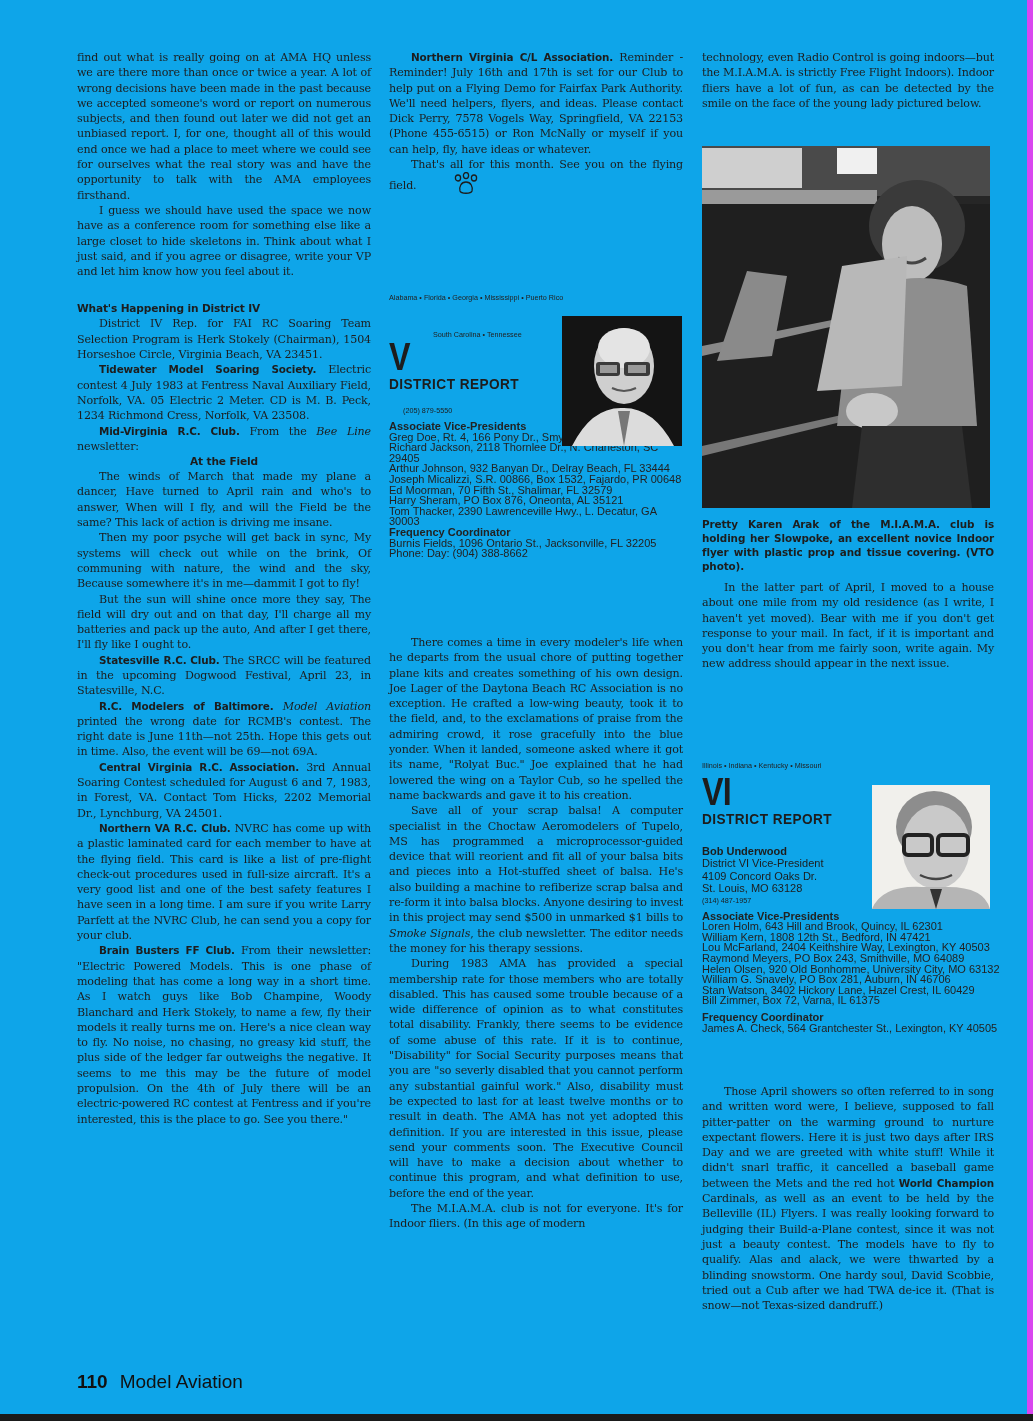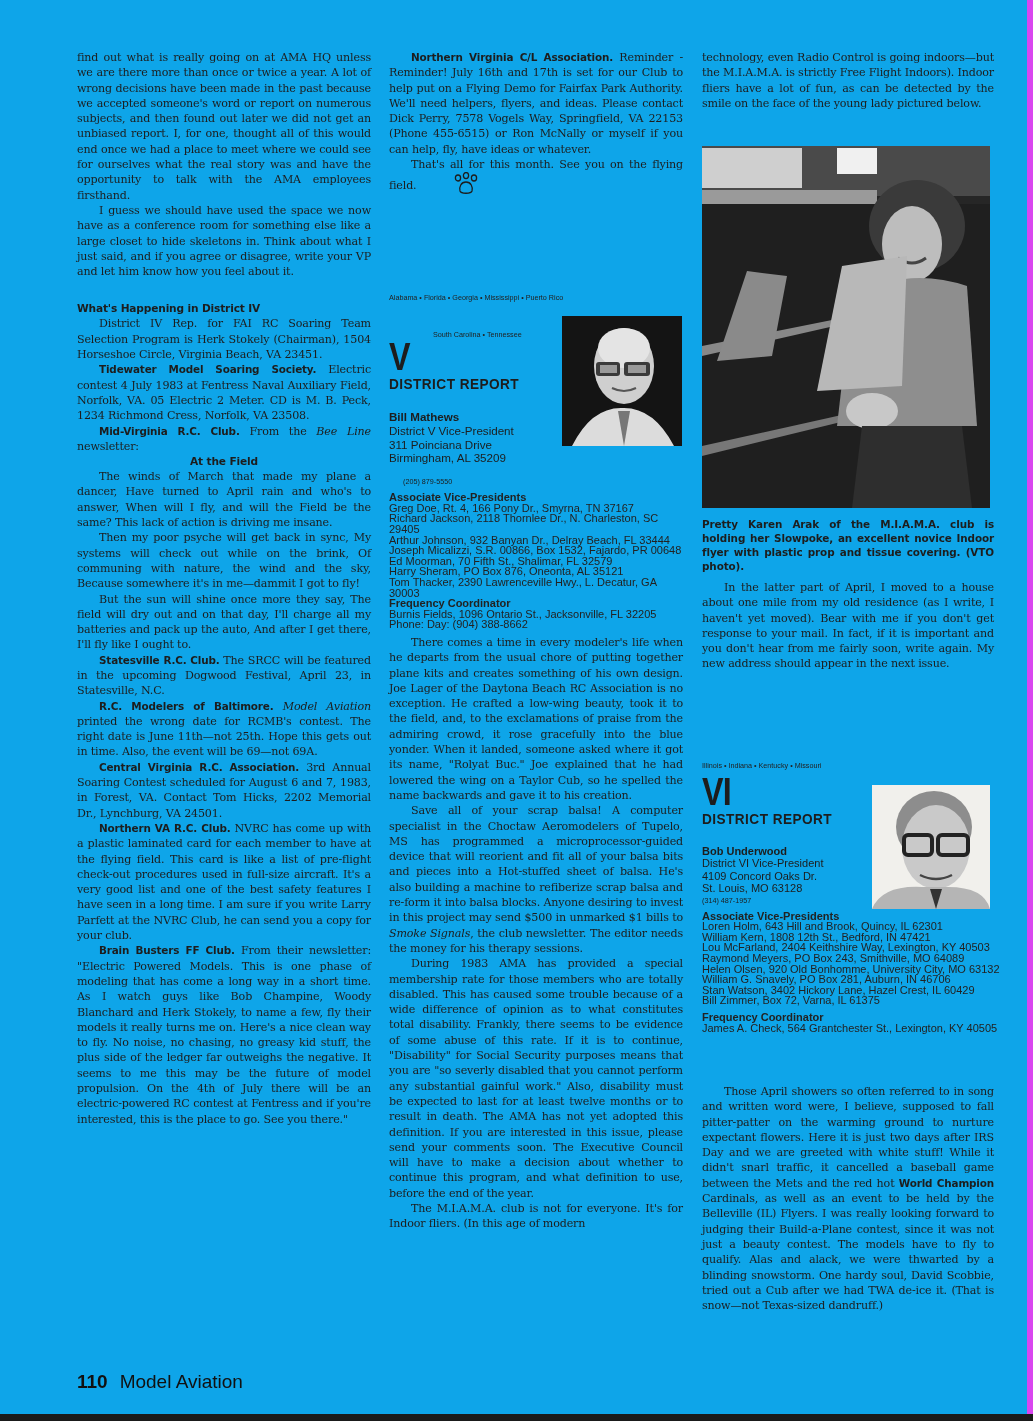--- a/index.html
+++ b/index.html
@@ -109,26 +109,20 @@
     </span></p>
   </div>
 
   <div class="district" style="left:389px; top:292px; width:300px;">
     <div class="states">
       <div>Alabama • Florida • Georgia • Mississippi • Puerto Rico</div>
       <div class="line2">South Carolina • Tennessee</div>
     </div>
     <div class="dnum">V</div>
     <div class="dtitle">DISTRICT REPORT</div>
-    <div class="vp-block" style="margin-top:16px;">
-      <div class="vp-name">Bill Mathews</div>
-      <div>District V Vice-President</div>
-      <div>311 Poinciana Drive</div>
-      <div>Birmingham, AL 35209</div>
-    </div>
     <div class="phone" style="margin-top:12px;padding-left:14px;">(205) 879-5550</div>
     <div class="small-list">
       <div class="lh">Associate Vice-Presidents</div>
       <div>Greg Doe, Rt. 4, 166 Pony Dr., Smyrna, TN 37167</div>
       <div>Richard Jackson, 2118 Thornlee Dr., N. Charleston, SC 29405</div>
       <div>Arthur Johnson, 932 Banyan Dr., Delray Beach, FL 33444</div>
       <div>Joseph Micalizzi, S.R. 00866, Box 1532, Fajardo, PR 00648</div>
       <div>Ed Moorman, 70 Fifth St., Shalimar, FL 32579</div>
       <div>Harry Sheram, PO Box 876, Oneonta, AL 35121</div>
       <div>Tom Thacker, 2390 Lawrenceville Hwy., L. Decatur, GA 30003</div>

